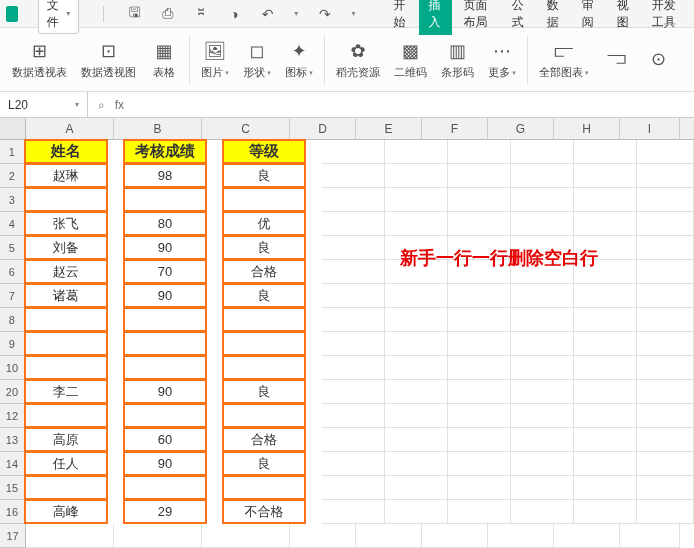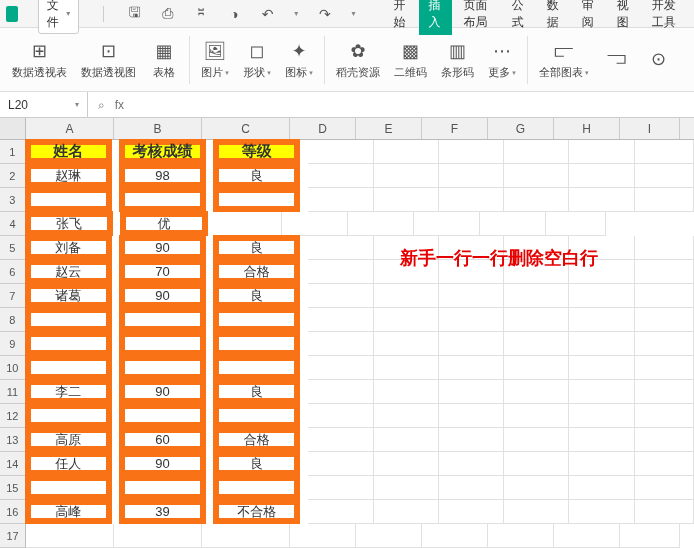--- a/index.html
+++ b/index.html
@@ -25,21 +25,21 @@
 .fx-area { display: flex; align-items: center; gap: 10px; padding: 0 10px; color: #888; }
 .fx-area .fxicon { color: #737373; }
 .grid-wrap { position: relative; height: calc(548px - 28px - 64px - 26px); overflow: hidden; }
 .colhead { display: flex; height: 22px; background: #f0f0f0; border-bottom: 1px solid #bbb; }
 .corner { width: 26px; border-right: 1px solid #bbb; background: #e8e8e8; }
 .ch { border-right: 1px solid #ccc; display: flex; align-items: center; justify-content: center; color: #555; font-size: 12px; }
 .rows { position: relative; }
 .row { display: flex; height: 24px; }
 .rh { width: 26px; background: #f0f0f0; border-right: 1px solid #bbb; border-bottom: 1px solid #ccc; display: flex; align-items: center; justify-content: center; color: #555; font-size: 11px; }
 .cell { border-right: 1px solid #e0e0e0; border-bottom: 1px solid #e0e0e0; display: flex; align-items: center; justify-content: center; font-size: 13px; position: relative; background: #fff; }
-.cell.bord { border: 6px solid #f97316; margin: -1px 8px 0 -1px; }
+.cell.bord { border: 2px solid #f97316; margin: -1px 16px 0 -1px; }
 .cell.hdr { background: #ffff00; font-weight: bold; font-size: 15px; }
 .wA { width: 88px; } .wB { width: 88px; } .wC { width: 88px; }
 .wD { width: 66px; } .wE { width: 66px; } .wF { width: 66px; } .wG { width: 66px; } .wH { width: 66px; } .wI { width: 60px; }
 .annotation { position: absolute; left: 400px; top: 128px; color: #e60000; font-weight: bold; font-size: 18px; pointer-events: none; }
 </style>
 </head>
 <body>
 
 <div class="titlebar">
   <div class="logo"></div>
@@ -216,20 +216,21 @@
         <div class="cell wD"></div>
         <div class="cell wE"></div>
         <div class="cell wF"></div>
         <div class="cell wG"></div>
         <div class="cell wH"></div>
         <div class="cell wI"></div>
       </div>
       <div class="row">
         <div class="rh">4</div>
         <div class="cell wA bord">张飞</div>
+        <div class="cell wB bord">80</div>
         <div class="cell wC bord">优</div>
         <div class="cell wD"></div>
         <div class="cell wE"></div>
         <div class="cell wF"></div>
         <div class="cell wG"></div>
         <div class="cell wH"></div>
         <div class="cell wI"></div>
       </div>
       <div class="row">
         <div class="rh">5</div>
@@ -297,21 +298,21 @@
         <div class="cell wB bord"></div>
         <div class="cell wC bord"></div>
         <div class="cell wD"></div>
         <div class="cell wE"></div>
         <div class="cell wF"></div>
         <div class="cell wG"></div>
         <div class="cell wH"></div>
         <div class="cell wI"></div>
       </div>
       <div class="row">
-        <div class="rh">11</div>
+        <div class="rh">20</div>
         <div class="cell wA bord">李二</div>
         <div class="cell wB bord">90</div>
         <div class="cell wC bord">良</div>
         <div class="cell wD"></div>
         <div class="cell wE"></div>
         <div class="cell wF"></div>
         <div class="cell wG"></div>
         <div class="cell wH"></div>
         <div class="cell wI"></div>
       </div>
@@ -359,21 +360,21 @@
         <div class="cell wD"></div>
         <div class="cell wE"></div>
         <div class="cell wF"></div>
         <div class="cell wG"></div>
         <div class="cell wH"></div>
         <div class="cell wI"></div>
       </div>
       <div class="row">
         <div class="rh">16</div>
         <div class="cell wA bord">高峰</div>
-        <div class="cell wB bord">39</div>
+        <div class="cell wB bord">29</div>
         <div class="cell wC bord">不合格</div>
         <div class="cell wD"></div>
         <div class="cell wE"></div>
         <div class="cell wF"></div>
         <div class="cell wG"></div>
         <div class="cell wH"></div>
         <div class="cell wI"></div>
       </div>
       <div class="row">
         <div class="rh">17</div>

